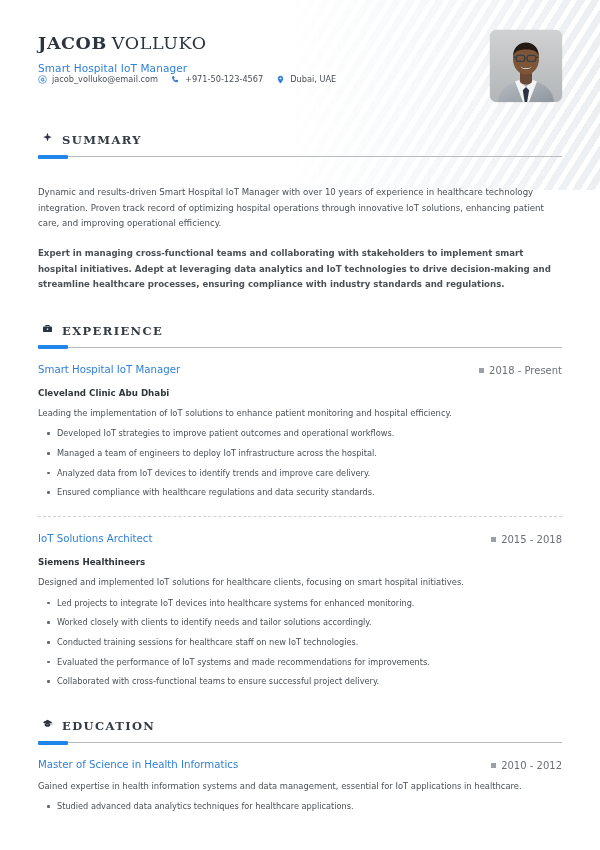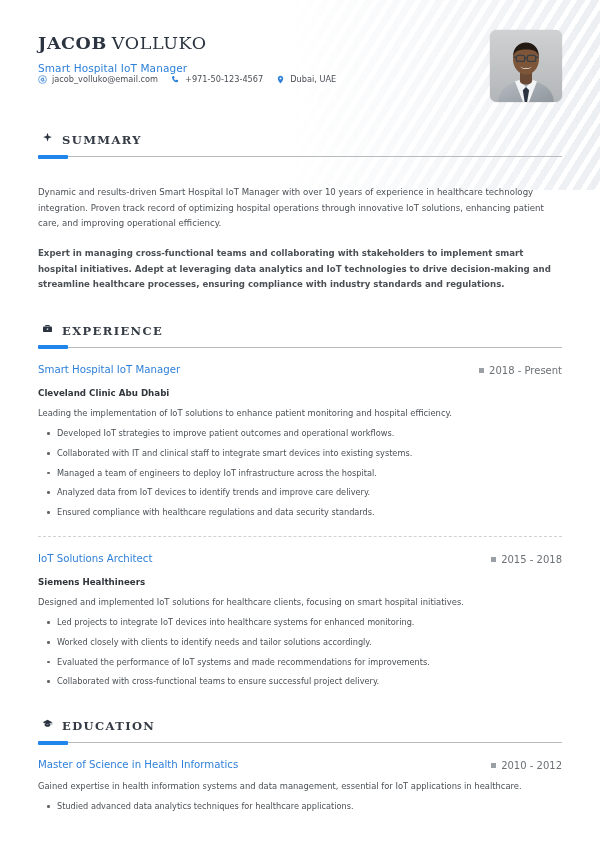--- a/index.html
+++ b/index.html
@@ -321,21 +321,20 @@
           <div class="entry-role">Smart Hospital IoT Manager</div>
           <div class="entry-date">
             <span class="date-dot"></span>
             <span>2018 - Present</span>
           </div>
         </div>
         <div class="entry-org">Cleveland Clinic Abu Dhabi</div>
         <div class="entry-desc">Leading the implementation of IoT solutions to enhance patient monitoring and hospital efficiency.</div>
         <ul class="bullets">
           <li>Developed IoT strategies to improve patient outcomes and operational workflows.</li>
-          <li>Collaborated with IT and clinical staff to integrate smart devices into existing systems.</li>
           <li>Managed a team of engineers to deploy IoT infrastructure across the hospital.</li>
           <li>Analyzed data from IoT devices to identify trends and improve care delivery.</li>
           <li>Ensured compliance with healthcare regulations and data security standards.</li>
         </ul>
       </div>
 
       <div class="entry-sep"></div>
 
       <div class="entry">
         <div class="entry-top">
@@ -343,20 +342,21 @@
           <div class="entry-date">
             <span class="date-dot"></span>
             <span>2015 - 2018</span>
           </div>
         </div>
         <div class="entry-org">Siemens Healthineers</div>
         <div class="entry-desc">Designed and implemented IoT solutions for healthcare clients, focusing on smart hospital initiatives.</div>
         <ul class="bullets">
           <li>Led projects to integrate IoT devices into healthcare systems for enhanced monitoring.</li>
           <li>Worked closely with clients to identify needs and tailor solutions accordingly.</li>
+          <li>Conducted training sessions for healthcare staff on new IoT technologies.</li>
           <li>Evaluated the performance of IoT systems and made recommendations for improvements.</li>
           <li>Collaborated with cross-functional teams to ensure successful project delivery.</li>
         </ul>
       </div>
     </div>
 
     <div class="section">
       <div class="section-head">
         <span class="sec-icon">
           <svg width="11" height="11" viewBox="0 0 24 24">

